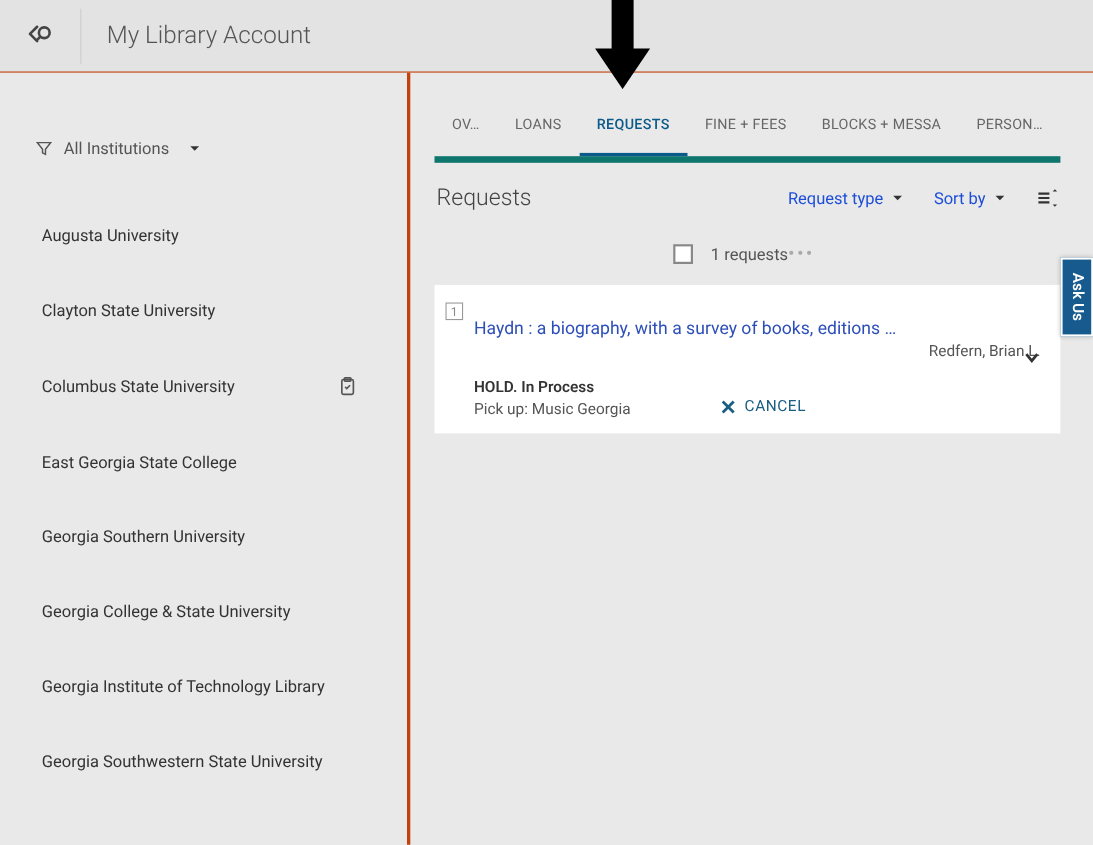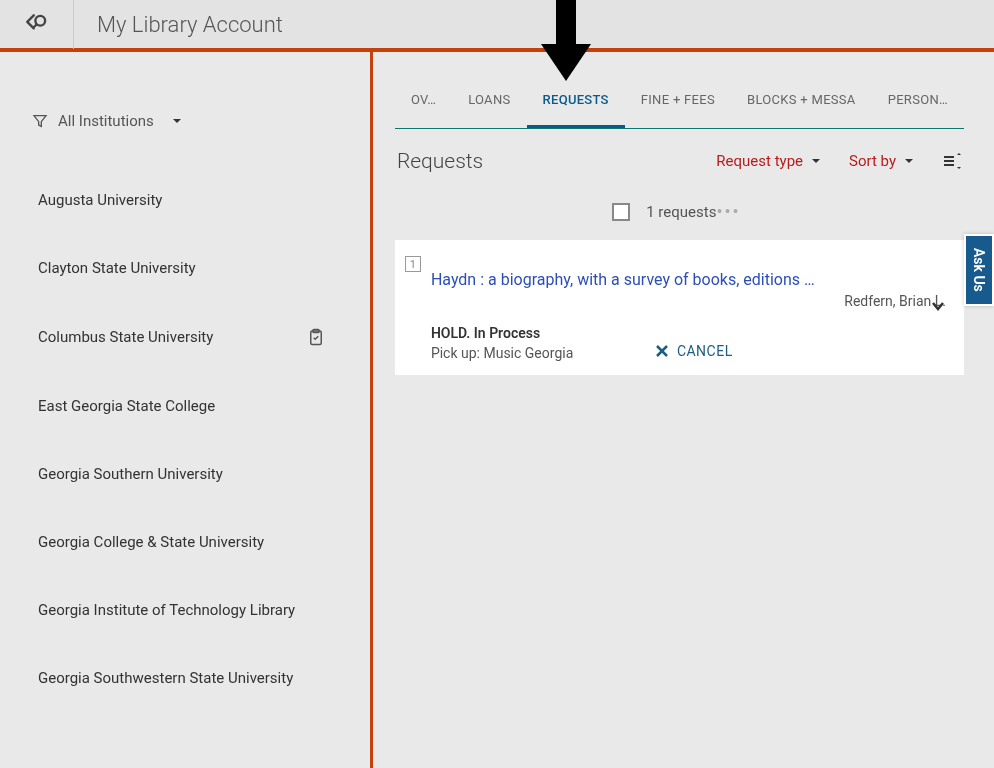--- a/index.html
+++ b/index.html
@@ -9,23 +9,23 @@
     }
     body {
       font-family: -apple-system, BlinkMacSystemFont, "Segoe UI", Roboto, Helvetica, Arial, sans-serif;
       background: #e9e9e9;
       width: 994px;
       height: 768px;
       overflow: hidden;
       position: relative;
     }
     .top-bar {
-      height: 52px;
+      height: 66px;
       background: #e3e3e3;
-      border-bottom: 4px solid #c2410c;
+      border-bottom: 1px solid #c2410c;
       display: flex;
       align-items: center;
     }
     .back-search {
       width: 74px;
       height: 50px;
       display: flex;
       align-items: center;
       justify-content: center;
       border-right: 1px solid #ccc;
@@ -76,21 +76,21 @@
       cursor: pointer;
       padding-right: 45px;
     }
     .main {
       flex: 1;
       padding: 22px 30px 0 22px;
       position: relative;
     }
     .tabs {
       display: flex;
-      border-bottom: 1px solid #0f766e;
+      border-bottom: 6px solid #0f766e;
       gap: 0;
     }
     .tab {
       padding: 18px 16px;
       font-size: 13px;
       color: #666;
       cursor: pointer;
       white-space: nowrap;
       letter-spacing: 0.3px;
     }
@@ -113,21 +113,21 @@
     .section-controls {
       display: flex;
       align-items: center;
       gap: 28px;
     }
     .control {
       display: flex;
       align-items: center;
       gap: 8px;
       font-size: 15px;
-      color: #b91c1c;
+      color: #1d4ed8;
       cursor: pointer;
     }
     .sort-icon {
       cursor: pointer;
       display: flex;
       align-items: center;
     }
     .list-header {
       display: flex;
       align-items: center;

